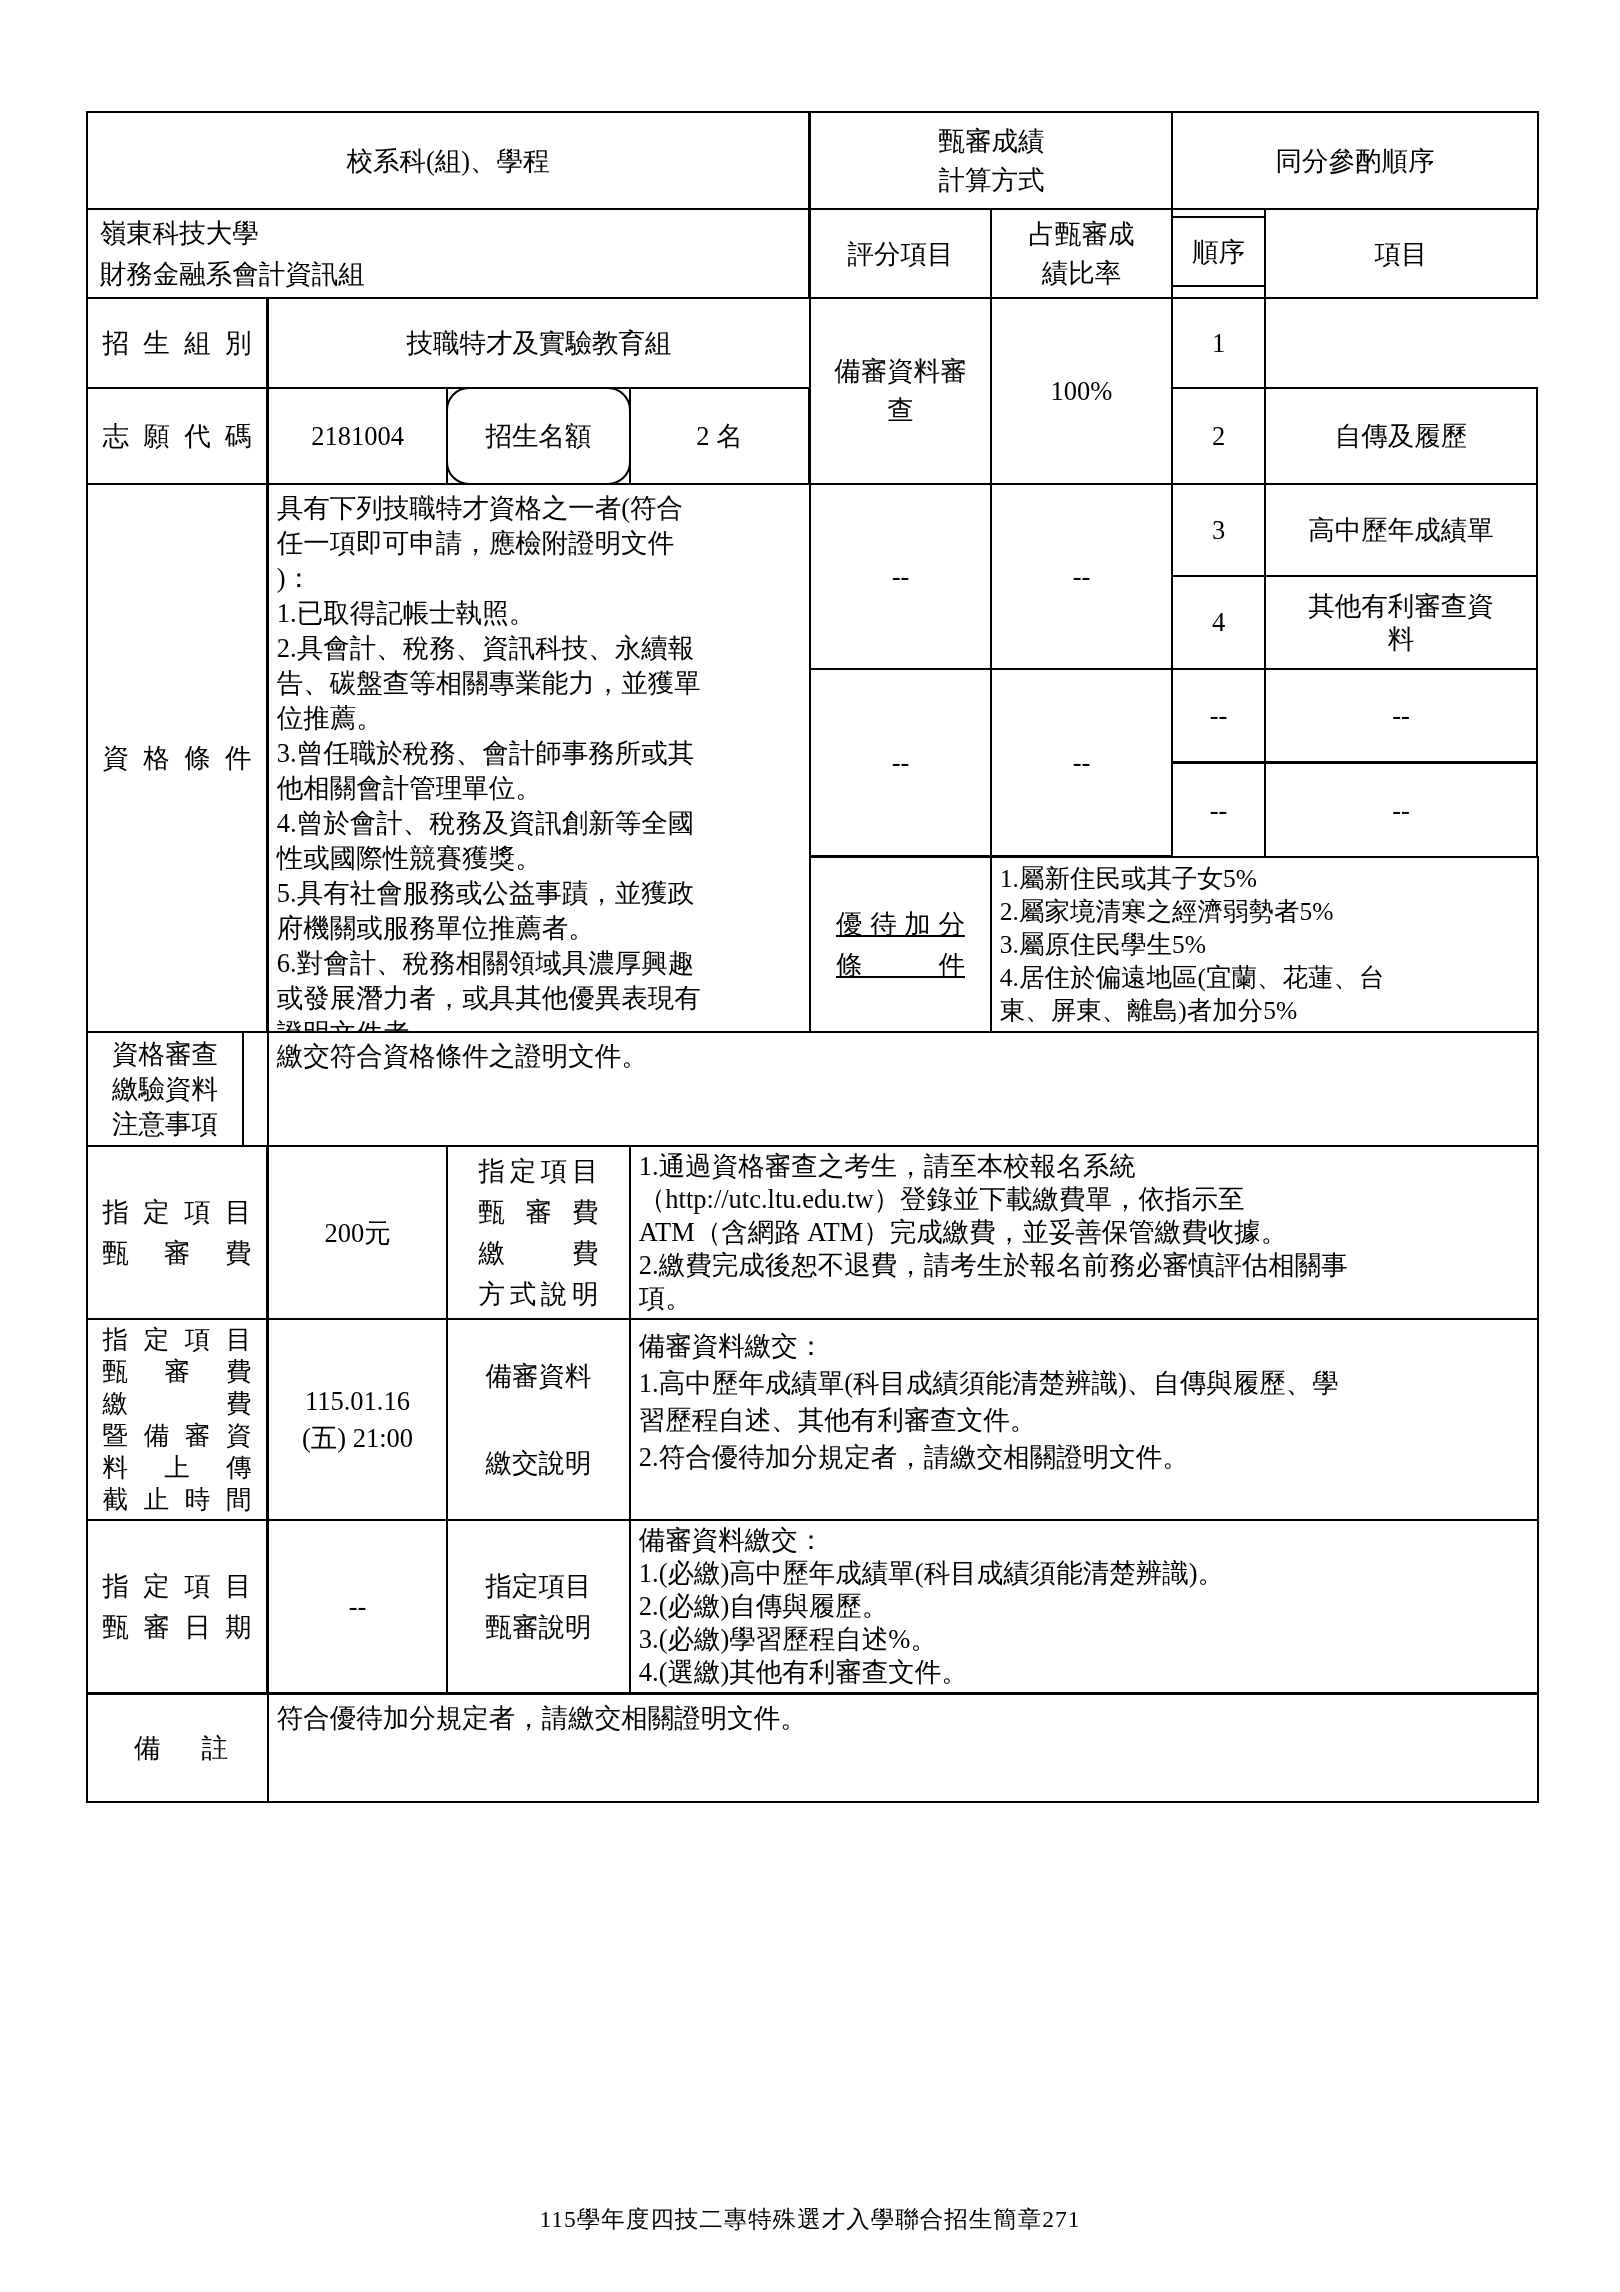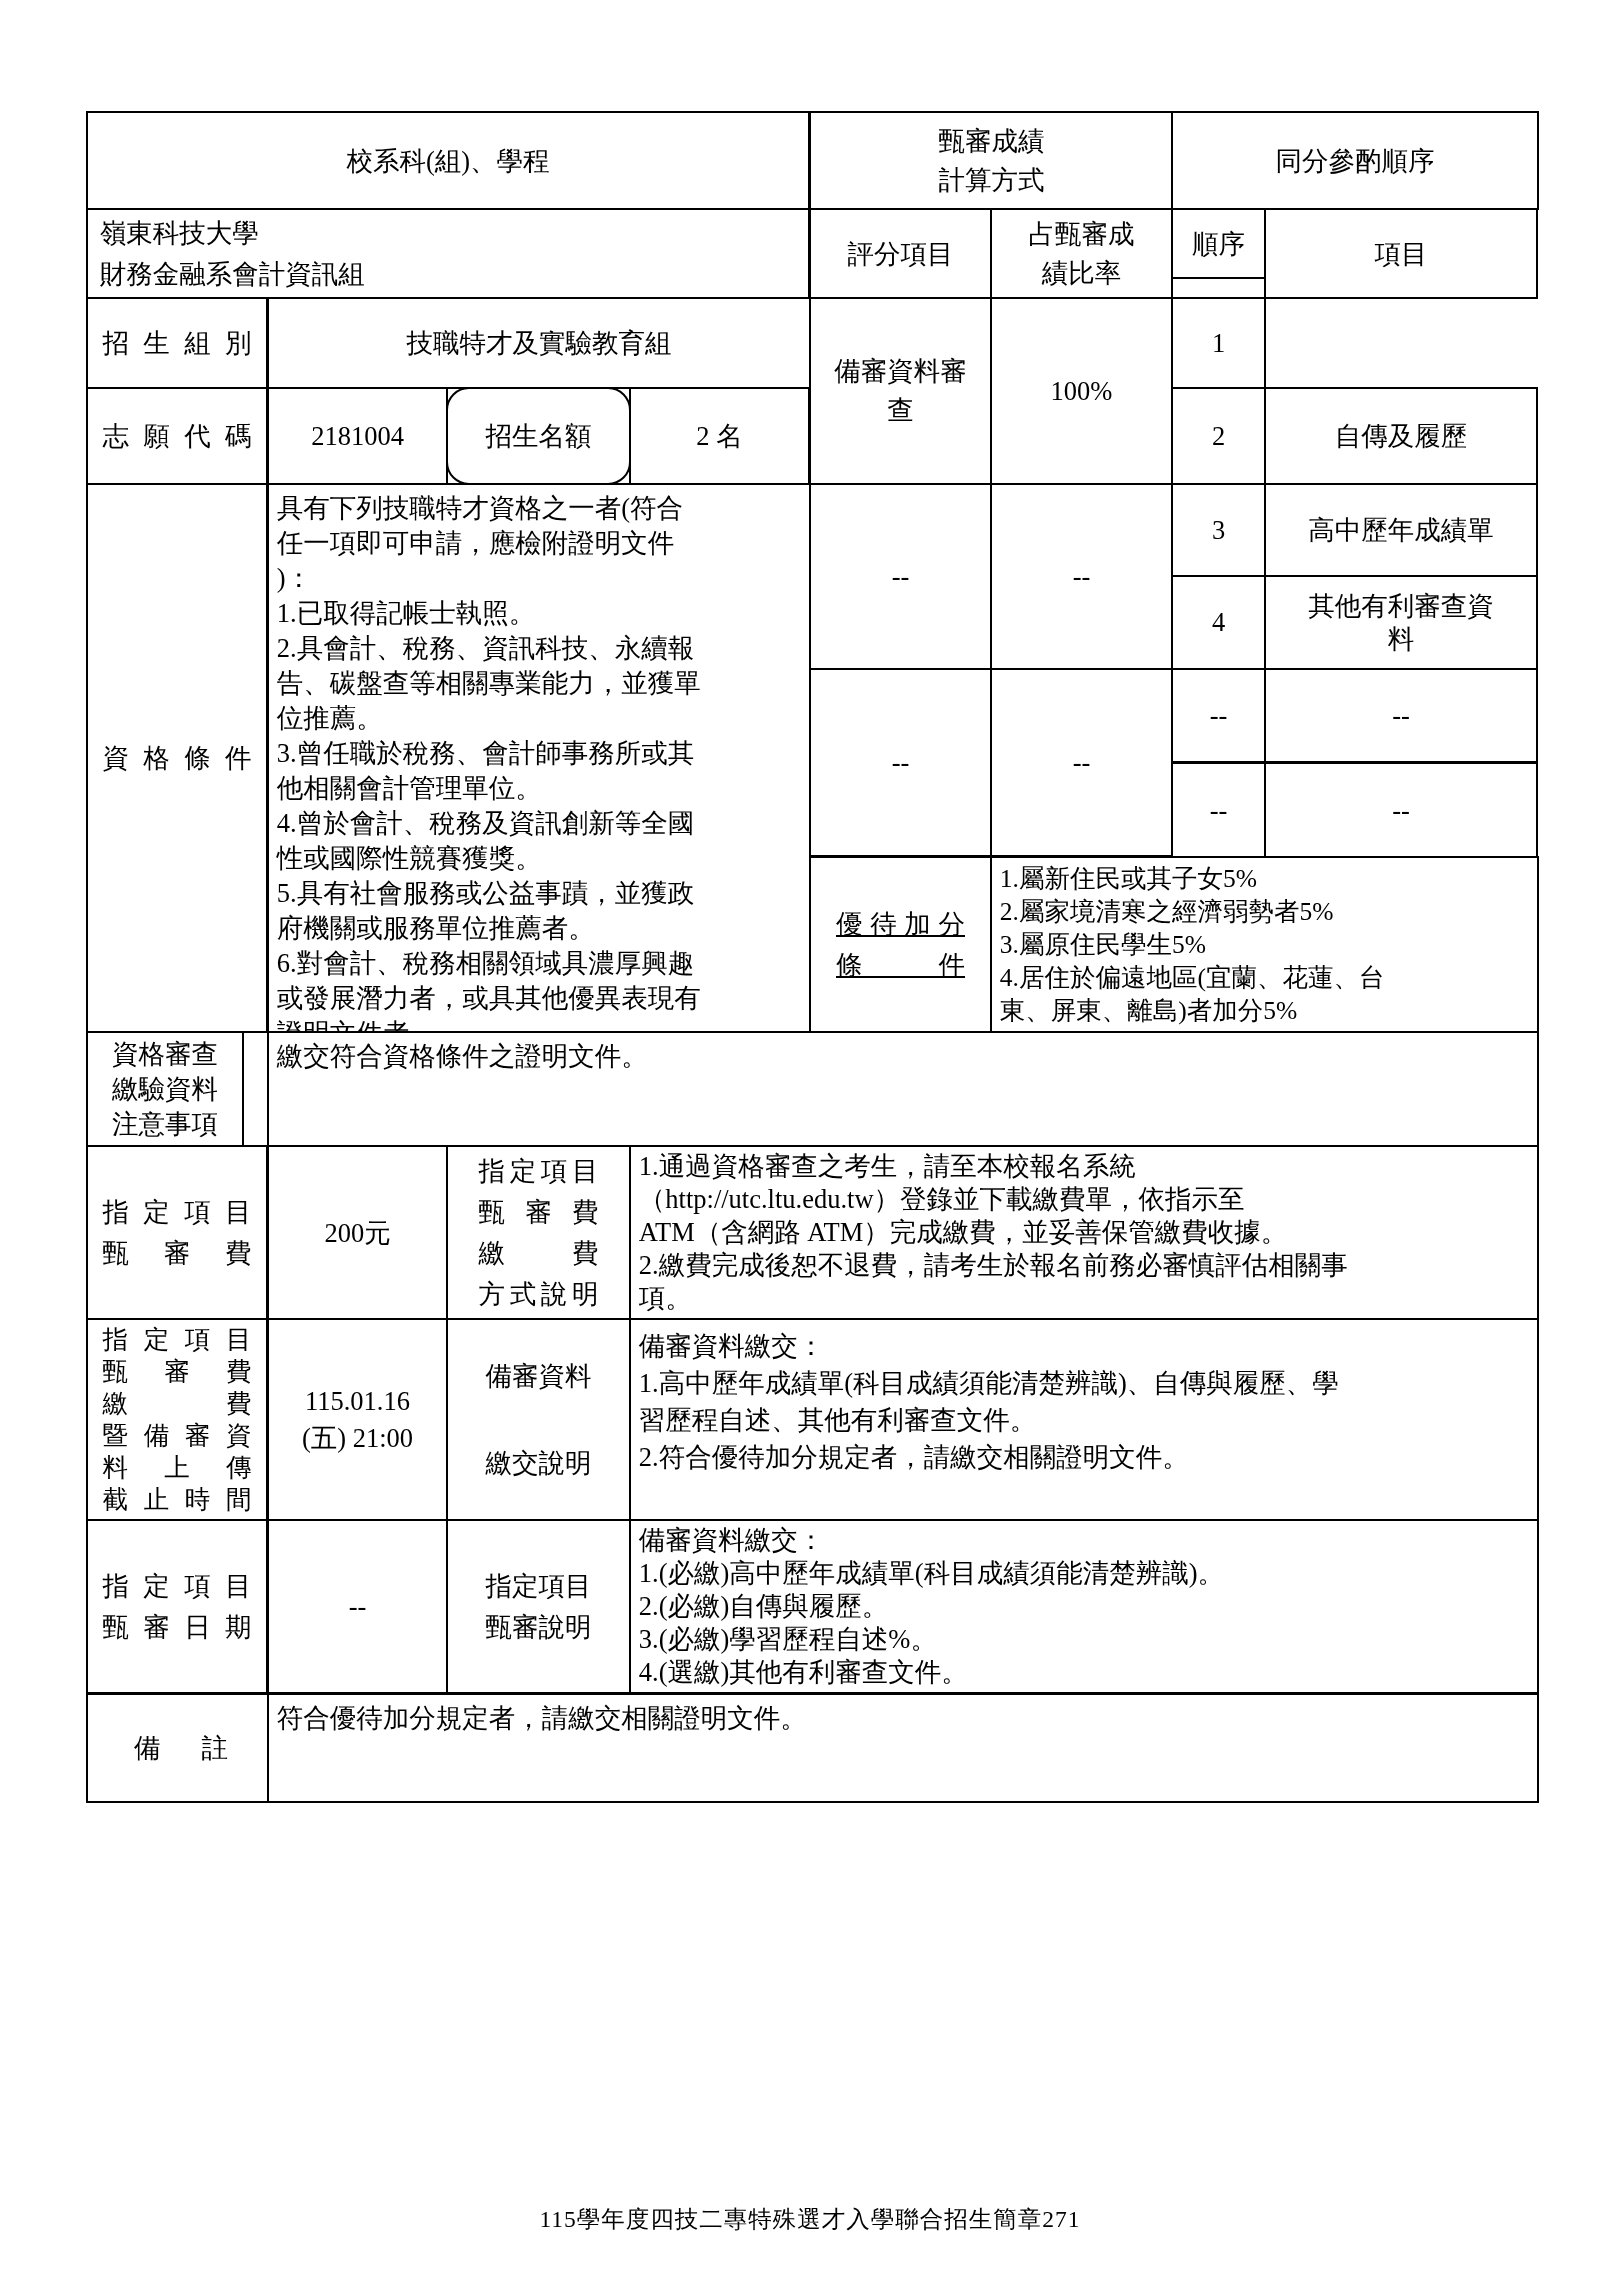--- a/index.html
+++ b/index.html
@@ -46,21 +46,21 @@
   </div>
   <div class="cell cc" style="left:809px;top:208px;width:183px;height:91px;">
     <span>評分項目</span>
   </div>
   <div class="cell cc" style="left:990px;top:208px;width:183px;height:91px;">
     <div class="lines">
       <div>占甄審成</div>
       <div>績比率</div>
     </div>
   </div>
-  <div class="cell cc" style="left:1171px;top:208px;width:95px;height:71px;">
+  <div class="cell cc" style="left:1171px;top:216px;width:95px;height:71px;">
     <span>順序</span>
   </div>
   <div class="cell cc" style="left:1264px;top:208px;width:274px;height:91px;">
     <span>項目</span>
   </div>
 
   <div class="cell cc" style="left:267px;top:297px;width:544px;height:92px;">
     <span>技職特才及實驗教育組</span>
   </div>
   <div class="cell cc" style="left:86px;top:297px;width:182px;height:92px;">

